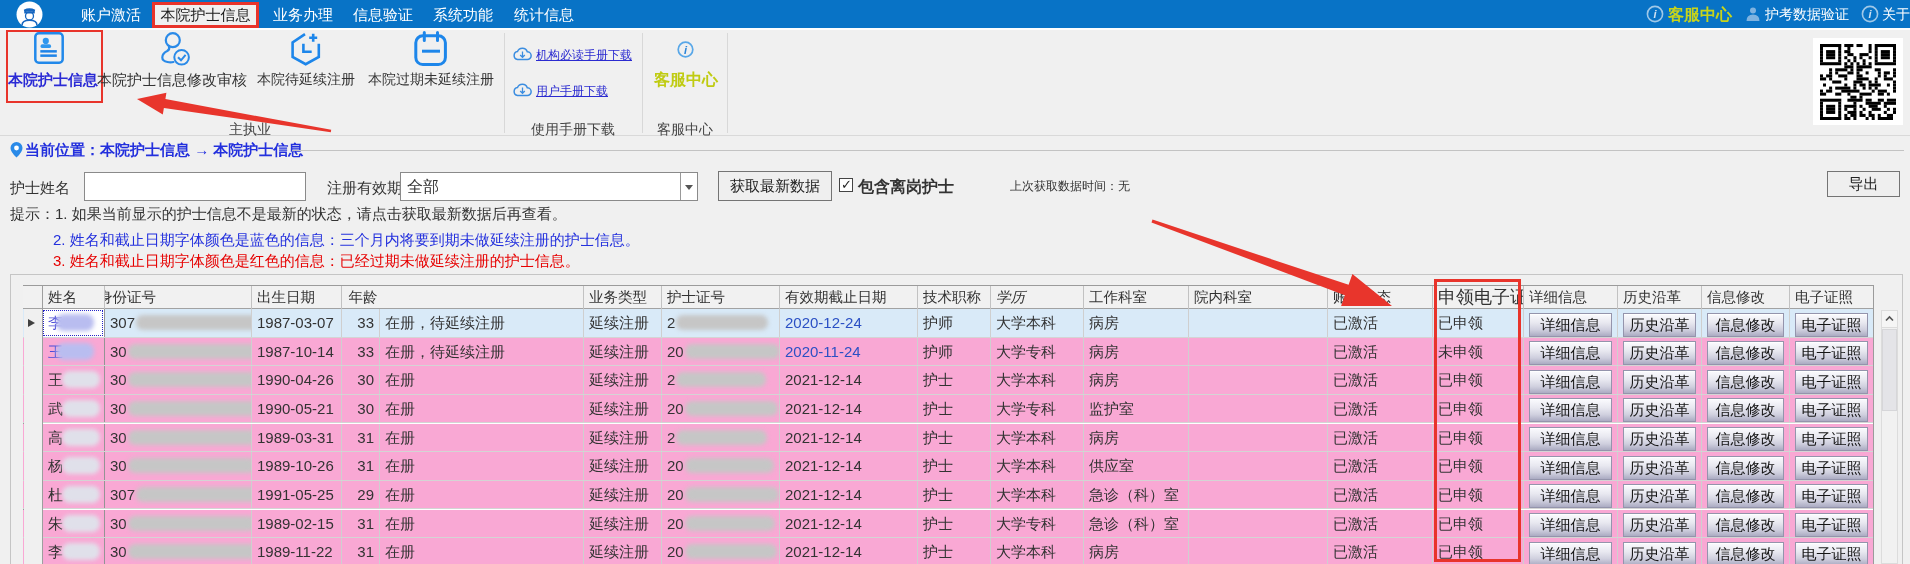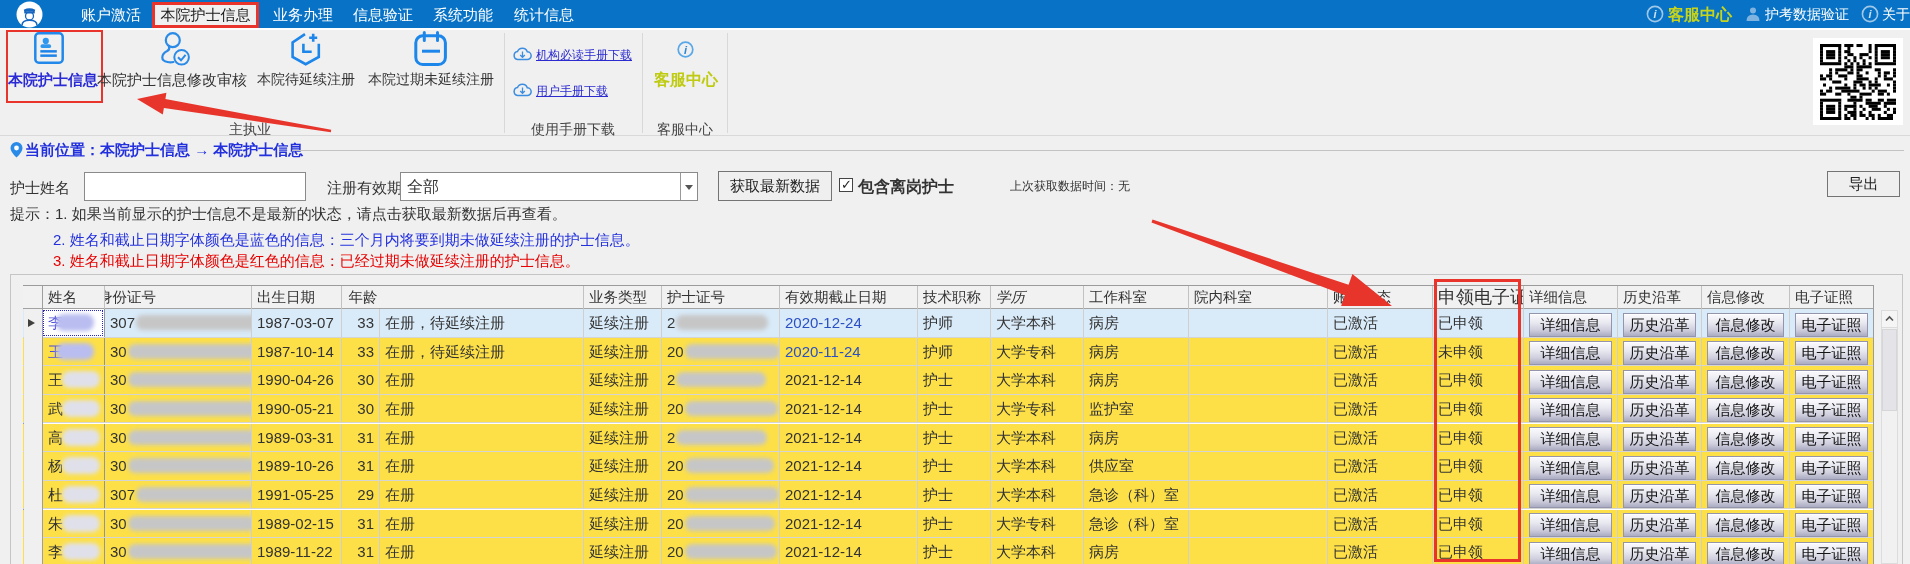--- a/index.html
+++ b/index.html
@@ -20,21 +20,21 @@
 #sel1 .dd{position:absolute;right:0;top:0;width:17px;height:27px;border-left:1px solid #999;}
 #sel1 .dd:after{content:"";position:absolute;left:4px;top:12px;border:4px solid transparent;border-top:5px solid #555;}
 .wbtn{position:absolute;background:#efefef;border:1px solid #747474;font-size:15px;color:#222;text-align:center;}
 #chk{position:absolute;left:839px;top:178px;width:14px;height:14px;background:#fff;border:1px solid #444;}
 #chk:after{content:"✓";position:absolute;left:1px;top:-2px;font-size:13px;color:#222;}
 .tip{position:absolute;font-size:15px;color:#333;white-space:nowrap;}
 #panel{position:absolute;left:10px;top:274px;width:1893px;height:290px;border:1px solid #c5c5c5;border-bottom:none;background:#f0f0f0;}
 #grid{position:absolute;left:23px;top:285px;width:1851px;height:279px;border:1px solid #9b9b9b;border-bottom:none;background:#fff;}
 .hrow{position:absolute;left:23px;width:1850px;background:#f1f1f1;border-bottom:1px solid #a2a2a2;border-top:1px solid #9b9b9b;}
 .hc{position:absolute;top:0;height:23px;line-height:23px;font-size:14.5px;color:#333;padding-left:5px;border-left:1px solid #c2c2c2;overflow:hidden;white-space:nowrap;}
-.row{position:absolute;left:23px;width:1850px;background:#fde047;border-bottom:1px solid #d4d4d4;}
+.row{position:absolute;left:23px;width:1850px;background:#f9a8d4;border-bottom:1px solid #d4d4d4;}
 .row.sel{background:#d9eaf8;}
 .c{position:absolute;top:0;height:100%;line-height:27px;font-size:15px;color:#333;padding-left:5px;border-left:1px solid #cfcfcf;overflow:hidden;white-space:nowrap;}
 #gutline{position:absolute;left:42px;top:285px;width:1px;height:279px;background:#9e9e9e;z-index:3;}
 #gutcol{position:absolute;left:24px;top:309px;width:18px;height:255px;background:#f0f0f0;z-index:2;}
 #gutarrow{position:absolute;left:28px;top:319px;width:0;height:0;border-left:7px solid #404040;border-top:4.5px solid transparent;border-bottom:4.5px solid transparent;z-index:3;}
 .blob{display:inline-block;height:15px;border-radius:7px;background:#c6c6c6;filter:blur(2px);vertical-align:middle;margin-top:-3px;}
 .btn{margin:3.5px auto 0 auto;width:calc(100% - 10px);height:24px;line-height:22px;text-align:center;font-size:15px;font-weight:500;color:#141414;border:1px solid #9494ac;background:linear-gradient(#fbfbfe 0%,#e8e8f0 40%,#cfcfde 72%,#ababc2 100%);box-shadow:inset 0 1px 0 #fff;}
 #vsb{position:absolute;left:1881px;top:310px;width:17px;height:254px;background:#f1f1f1;border:1px solid #dcdcdc;}
 #vsb .up{position:absolute;left:0;top:0;width:15px;height:17px;background:#f5f5f5;border-bottom:1px solid #dcdcdc;}
 #vsb .thumb{position:absolute;left:0;top:18px;width:15px;height:82px;background:#e4e4e8;border:1px solid #d6d6d9;}

